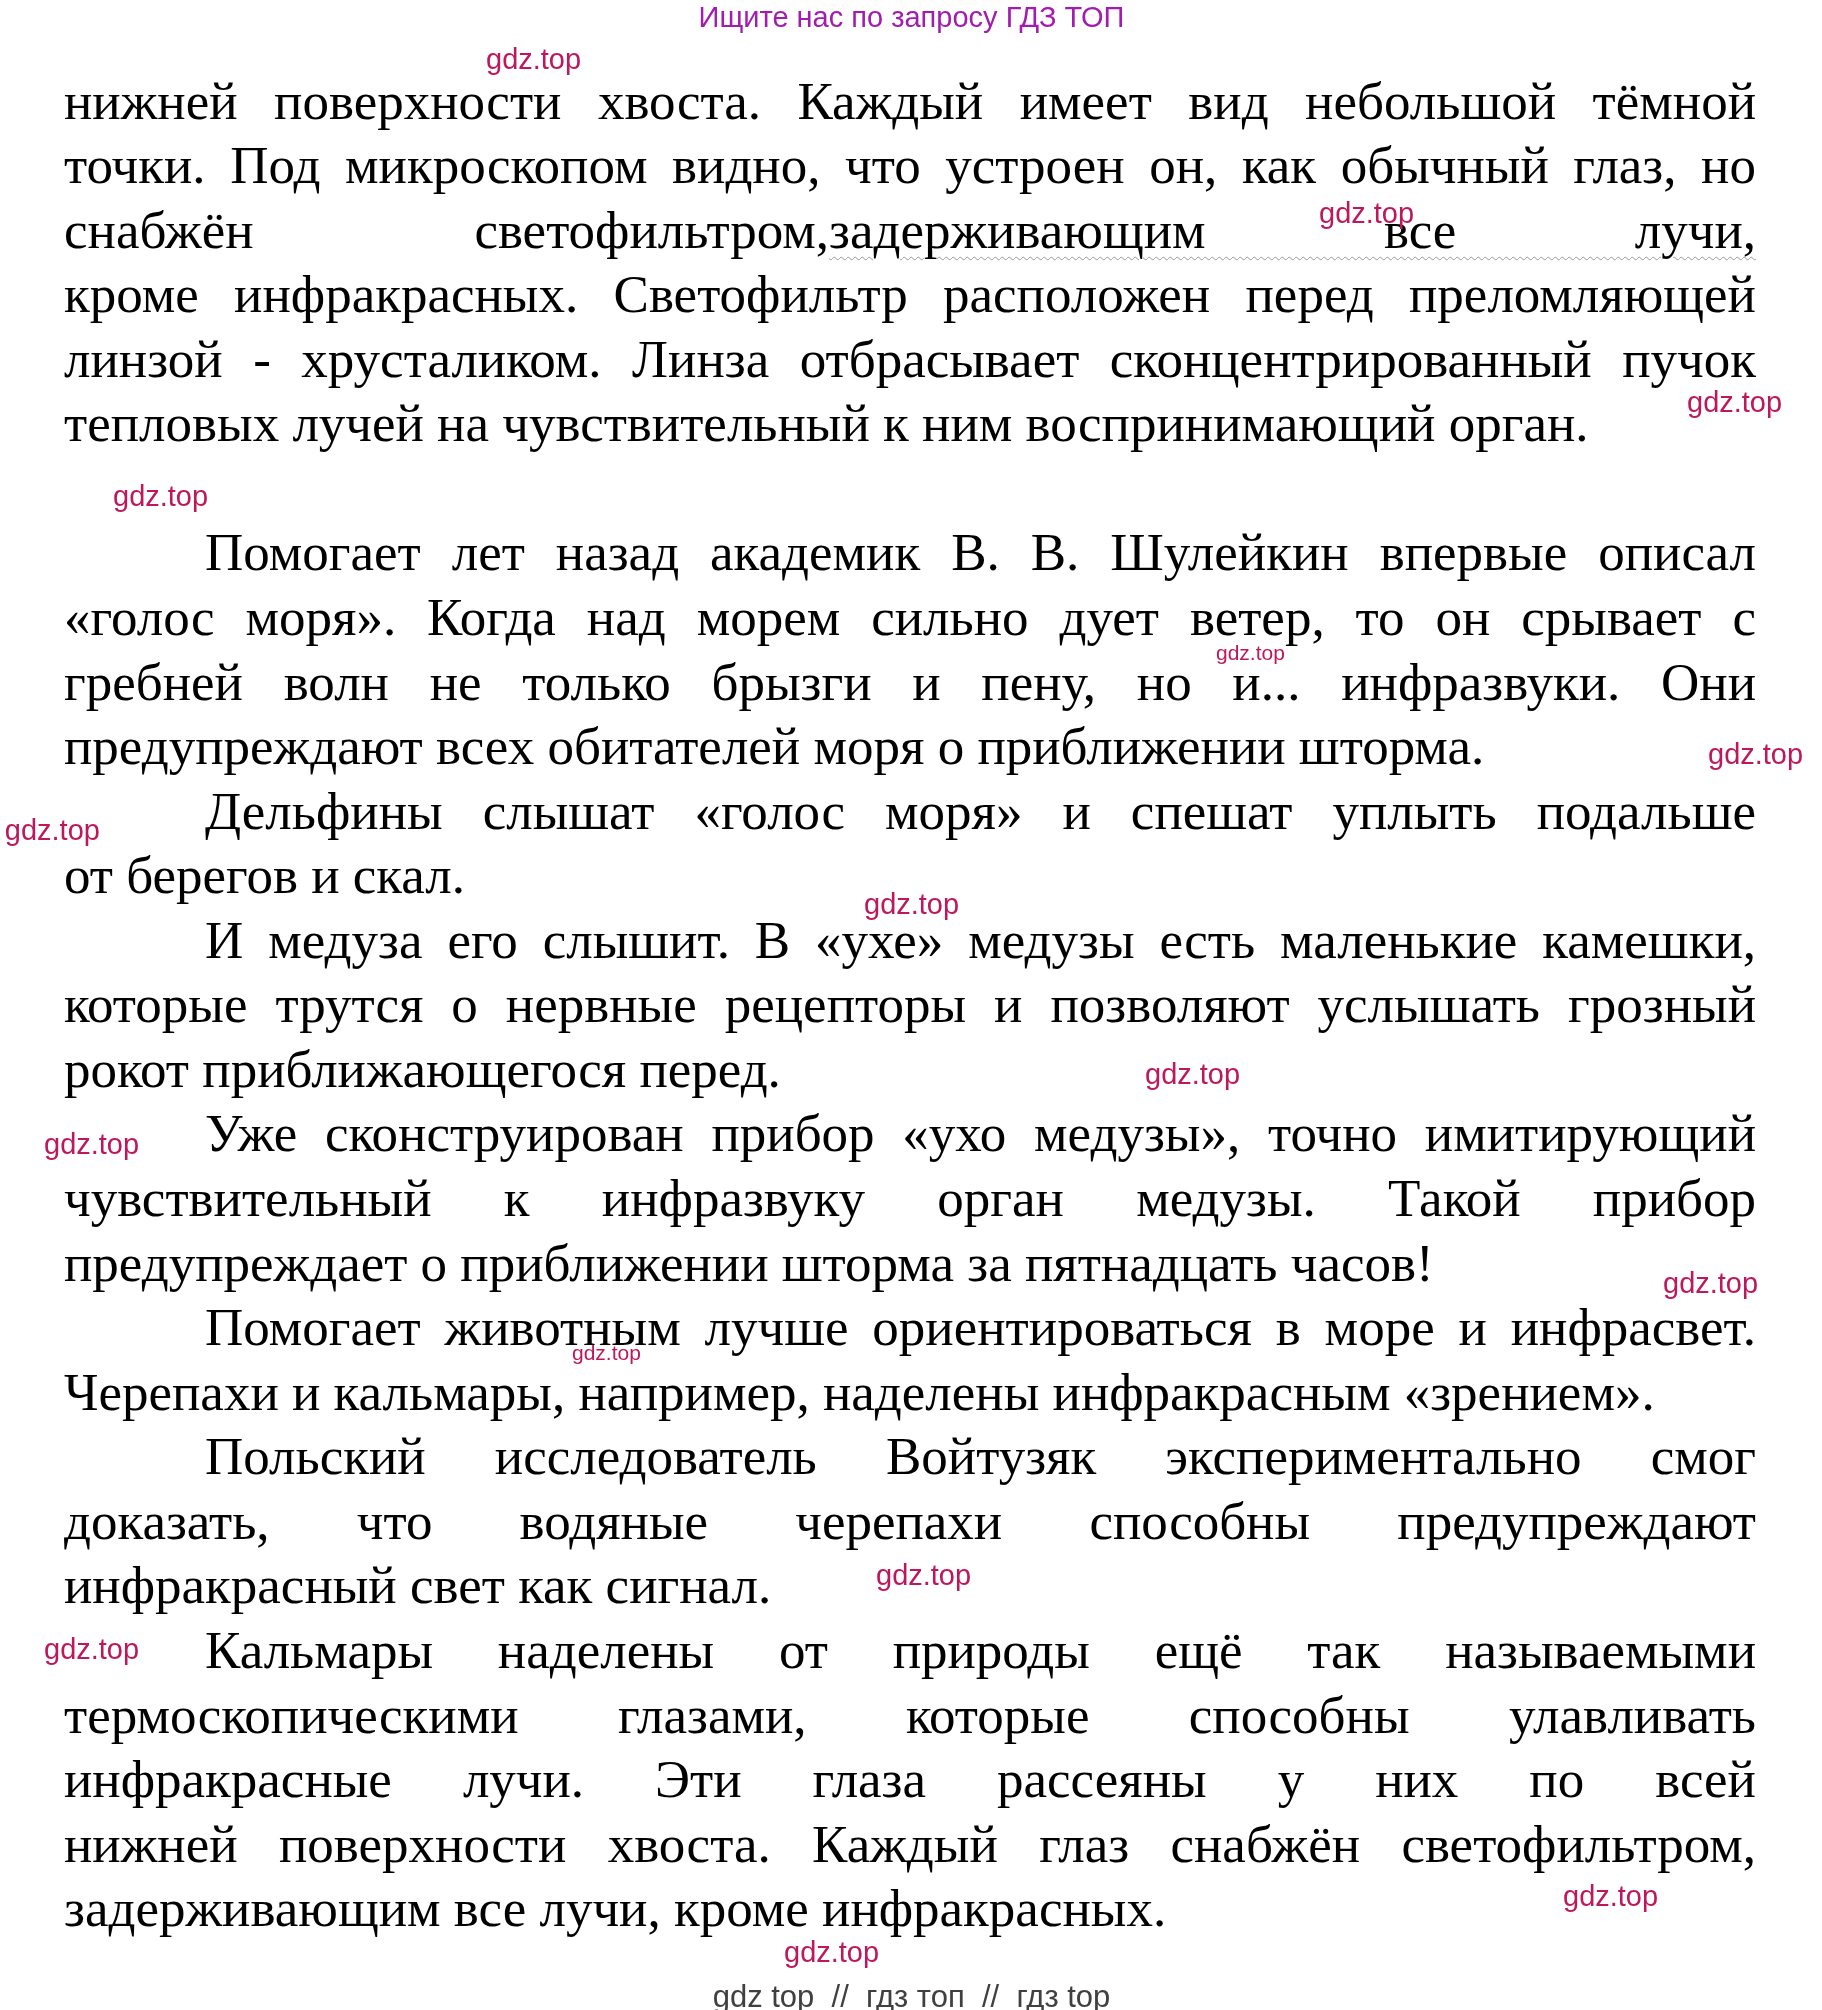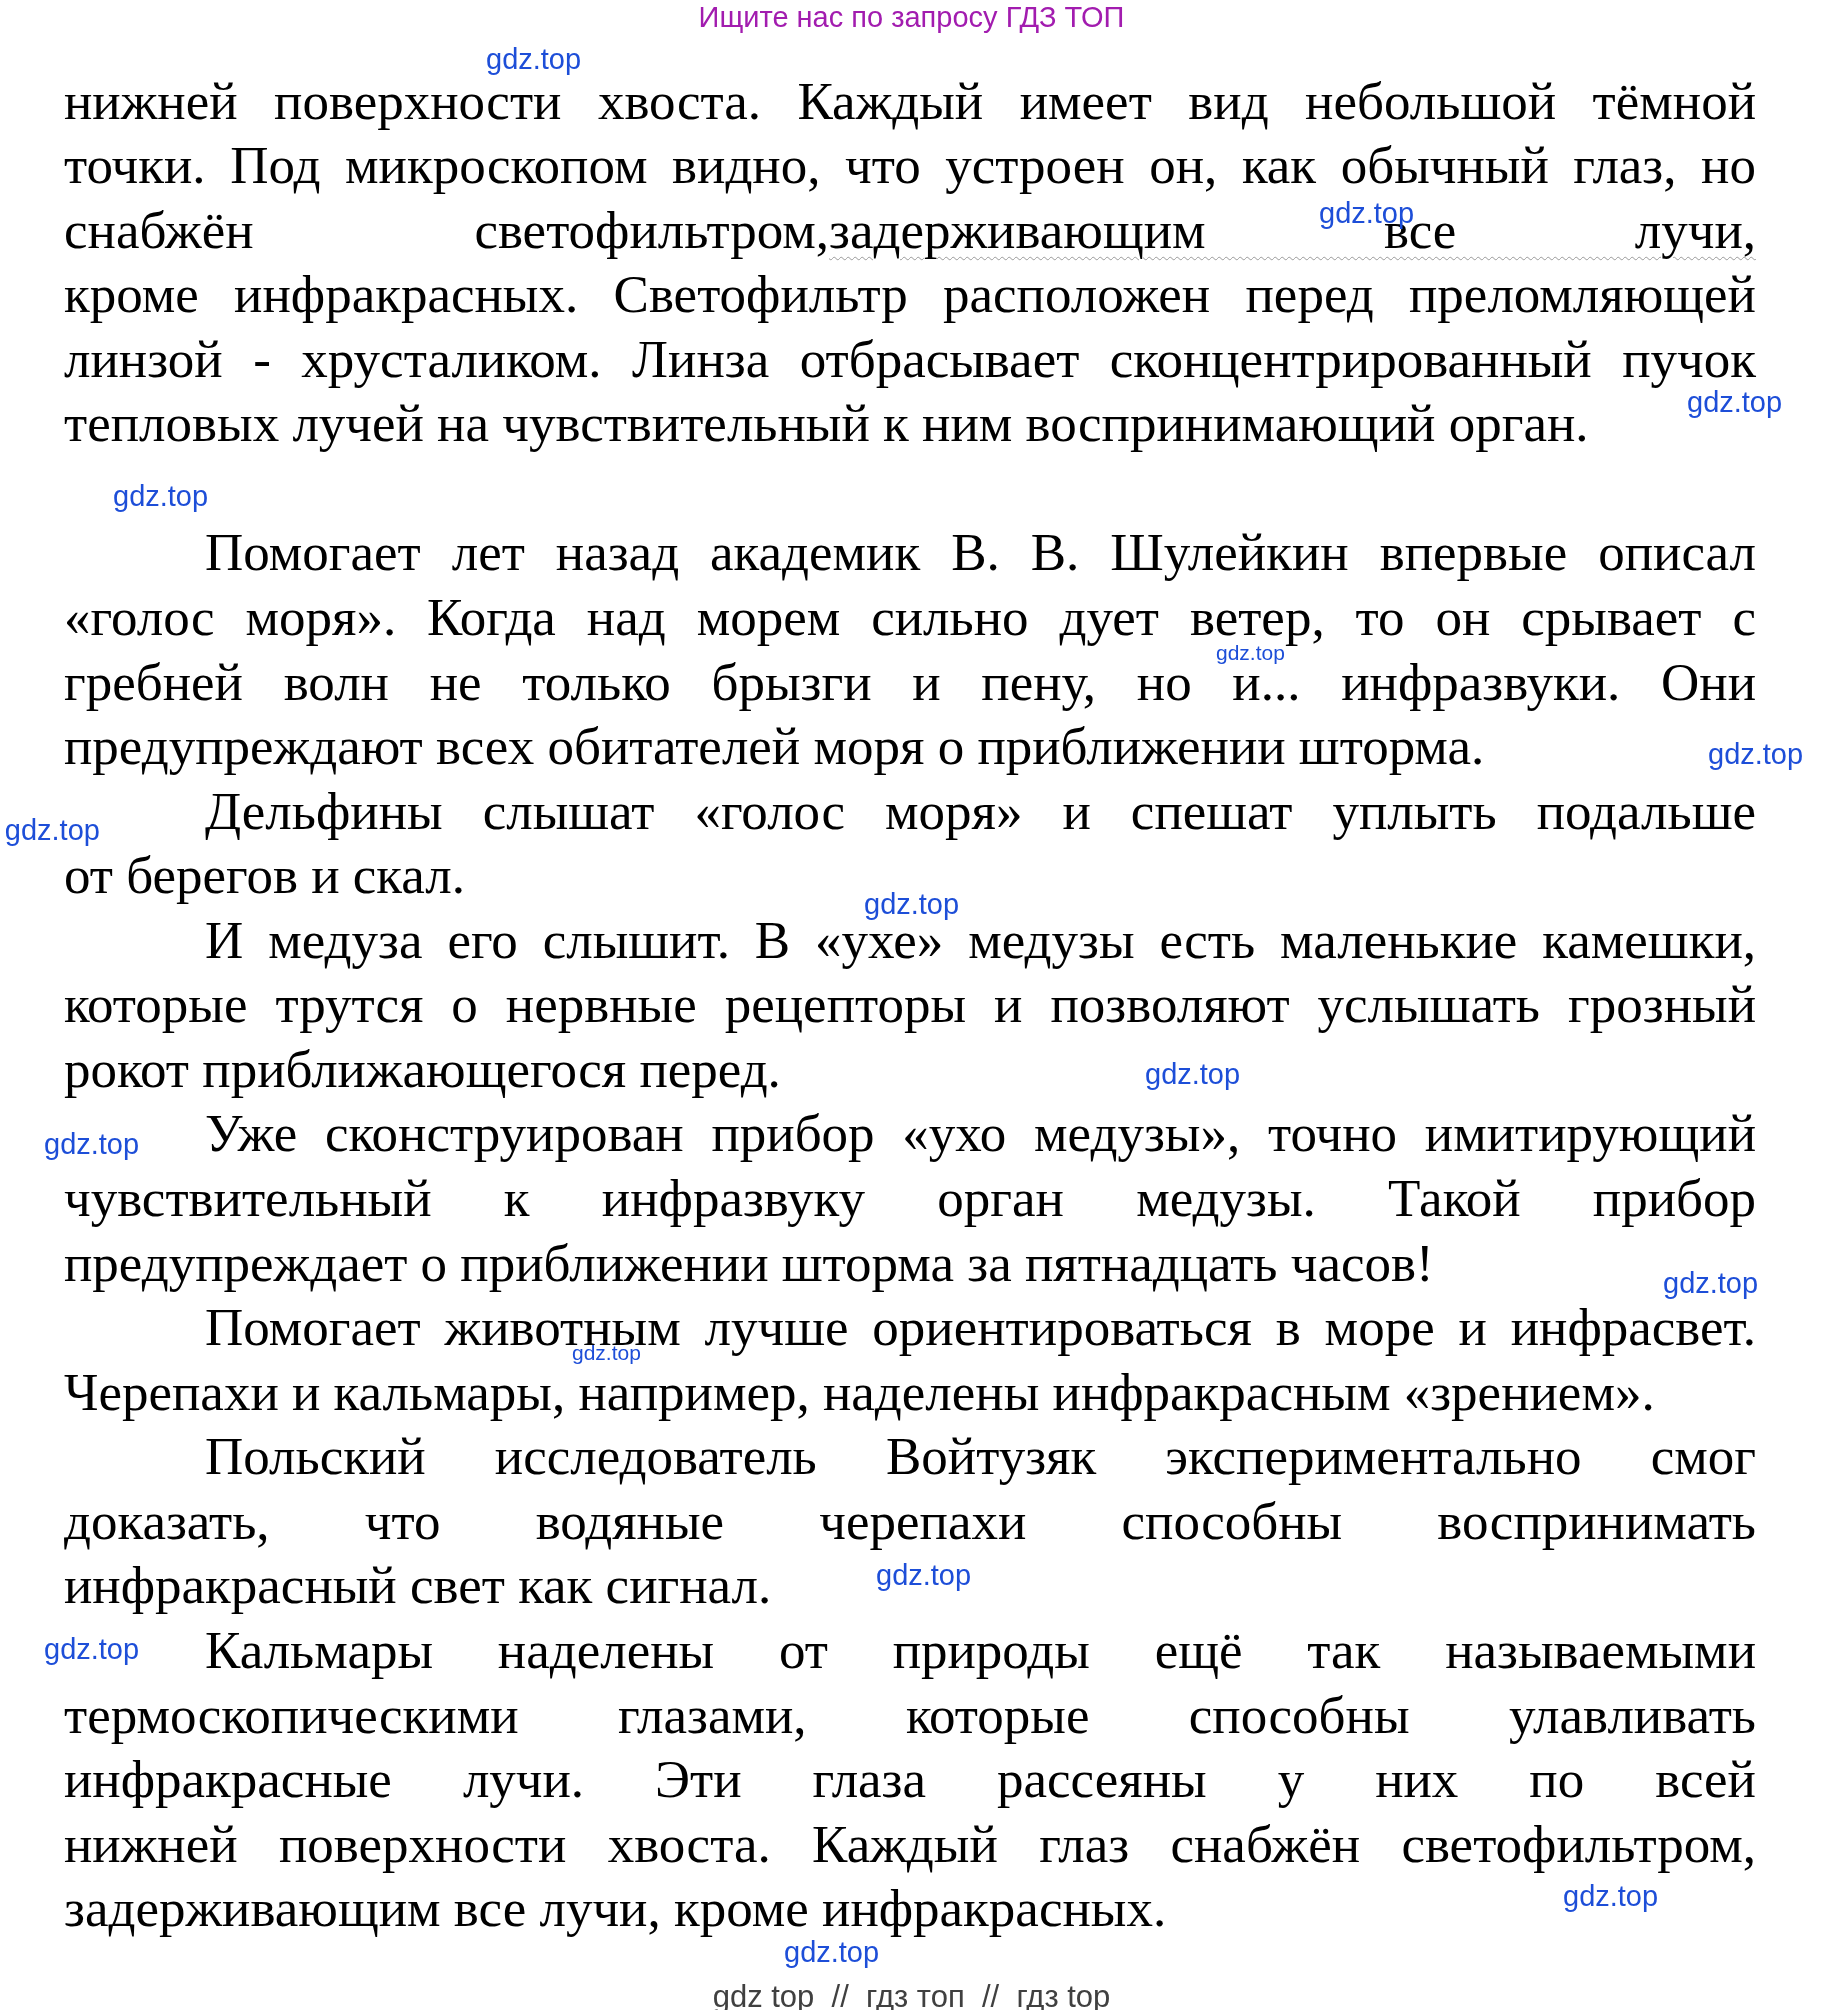--- a/index.html
+++ b/index.html
@@ -14,21 +14,21 @@
     position: absolute; left: 0; width: 1692px; height: 65px;
     font-family: "Liberation Serif", serif; font-size: 53px; line-height: 65px;
     color: #000000; white-space: nowrap; overflow: visible;
     text-align: justify; text-align-last: justify;
   }
   .line.last { text-align-last: left; }
   .line.indent { padding-left: 141px; width: 1551px; }
   .wavy { text-decoration: underline wavy #9a9a9a; text-decoration-thickness: 1px; text-underline-offset: 7.6px; }
   .wm {
     position: absolute; font-family: "Liberation Sans", sans-serif;
-    font-size: 29px; line-height: 31px; color: #1d4ed8; white-space: nowrap;
+    font-size: 29px; line-height: 31px; color: #be185d; white-space: nowrap;
   }
   .wm.small { font-size: 21px; line-height: 23px; }
   .footer {
     position: absolute; left: 0; top: 1984px; width: 1823px; height: 26px;
     text-align: center; font-family: "Liberation Sans", sans-serif;
     font-size: 31px; line-height: 26px; color: #404040; white-space: pre;
   }
 </style>
 </head>
 <body>
@@ -53,21 +53,21 @@
   <div class="line last" style="top:843px">от берегов и скал.</div>
   <div class="line indent" style="top:908px">И медуза его слышит. В «ухе» медузы есть маленькие камешки,</div>
   <div class="line" style="top:972px">которые трутся о нервные рецепторы и позволяют услышать грозный</div>
   <div class="line last" style="top:1037px">рокот приближающегося перед.</div>
   <div class="line indent" style="top:1101px">Уже сконструирован прибор «ухо медузы», точно имитирующий</div>
   <div class="line" style="top:1166px">чувствительный к инфразвуку орган медузы. Такой прибор</div>
   <div class="line last" style="top:1231px">предупреждает о приближении шторма за пятнадцать часов!</div>
   <div class="line indent" style="top:1295px">Помогает животным лучше ориентироваться в море и инфрасвет.</div>
   <div class="line last" style="top:1360px">Черепахи и кальмары, например, наделены инфракрасным «зрением».</div>
   <div class="line indent" style="top:1424px">Польский исследователь Войтузяк экспериментально смог</div>
-  <div class="line" style="top:1489px">доказать, что водяные черепахи способны воспринимать</div>
+  <div class="line" style="top:1489px">доказать, что водяные черепахи способны предупреждают</div>
   <div class="line last" style="top:1553px">инфракрасный свет как сигнал.</div>
   <div class="line indent" style="top:1618px">Кальмары наделены от природы ещё так называемыми</div>
   <div class="line" style="top:1683px">термоскопическими глазами, которые способны улавливать</div>
   <div class="line" style="top:1747px">инфракрасные лучи. Эти глаза рассеяны у них по всей</div>
   <div class="line" style="top:1812px">нижней поверхности хвоста. Каждый глаз снабжён светофильтром,</div>
   <div class="line last" style="top:1876px">задерживающим все лучи, кроме инфракрасных.</div>
 </div>
 
 <div class="wm" style="left:486px;top:44px">gdz.top</div>
 <div class="wm" style="left:1319px;top:198px">gdz.top</div>

